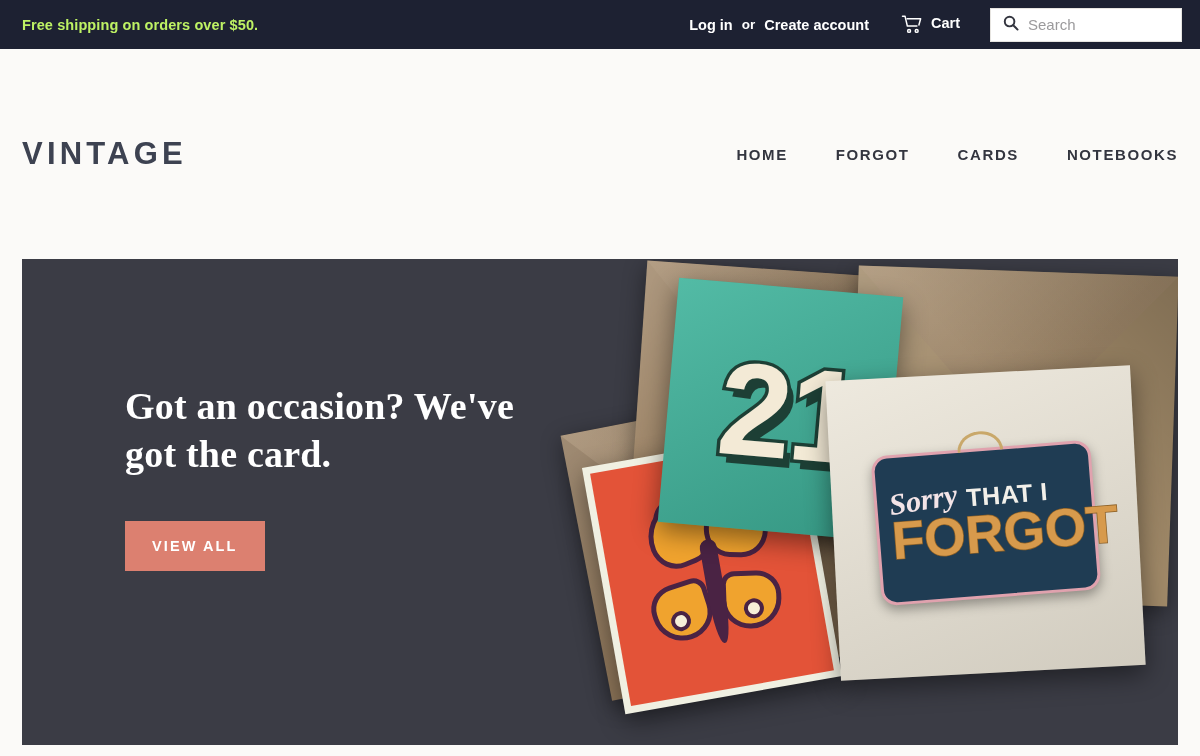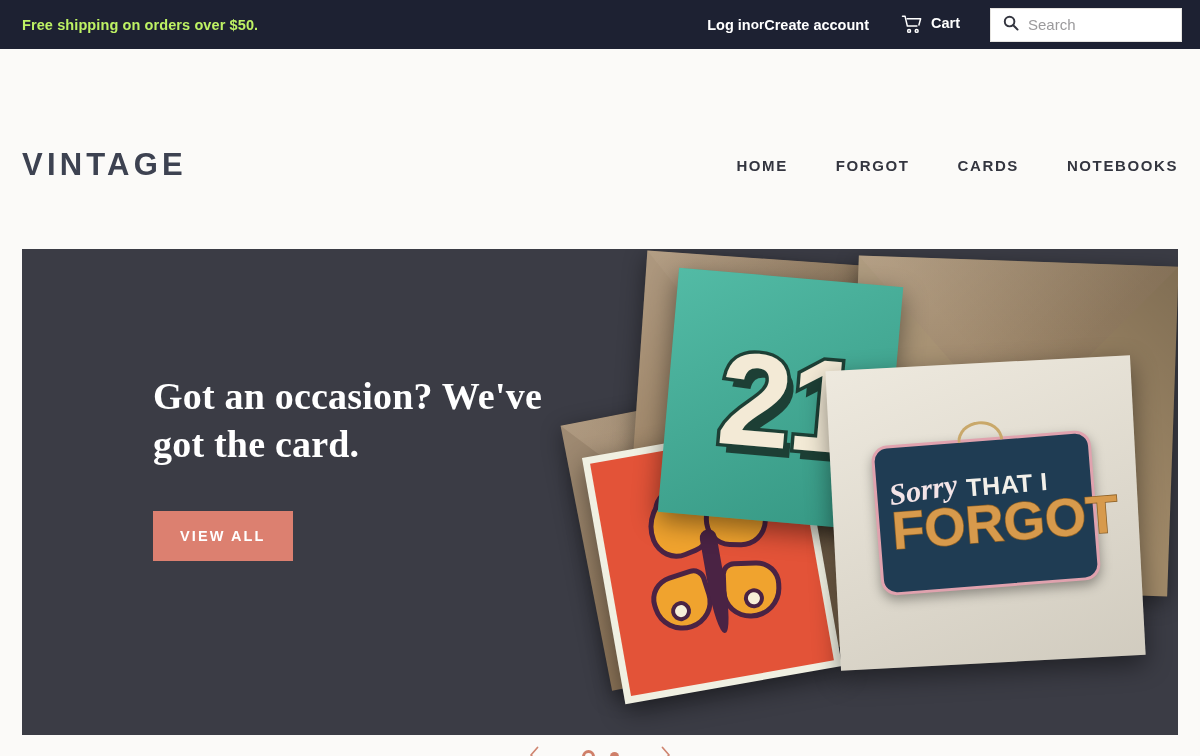--- a/index.html
+++ b/index.html
@@ -36,20 +36,21 @@
 
   .announce-right {
     display: flex;
     align-items: center;
     gap: 0;
   }
 
   .account-links {
     display: flex;
     align-items: center;
+    gap: 9px;
     color: #ffffff;
     font-size: 14.5px;
     font-weight: bold;
     margin-right: 32px;
   }
 
   .account-links a {
     color: #ffffff;
     text-decoration: none;
     font-weight: bold;
@@ -91,27 +92,26 @@
     background: transparent;
     font-family: "Liberation Sans", sans-serif;
     font-size: 15px;
     color: #33353f;
     width: 100%;
   }
   .search-input::placeholder { color: #9b9a9c; }
 
   
   .site-header {
-    height: 168px;
+    height: 210px;
     display: flex;
     align-items: center;
     justify-content: space-between;
     padding: 0 22px;
     background: #fbfaf8;
-    margin-top: 32px;
   }
 
   .logo {
     font-size: 31px;
     font-weight: bold;
     letter-spacing: 4.2px;
     color: #3d4251;
     font-family: "Liberation Sans", sans-serif;
     text-decoration: none;
     line-height: 1;
@@ -135,21 +135,21 @@
   .hero {
     margin: 0 22px;
     height: 486px;
     background: #3b3c45;
     position: relative;
     overflow: hidden;
   }
 
   .hero-copy {
     position: absolute;
-    left: 131px;
+    left: 103px;
     top: 124px;
     width: 430px;
     z-index: 5;
   }
 
   .hero-title {
     font-family: "Liberation Serif", serif;
     font-weight: bold;
     font-size: 38px;
     line-height: 1.26;

